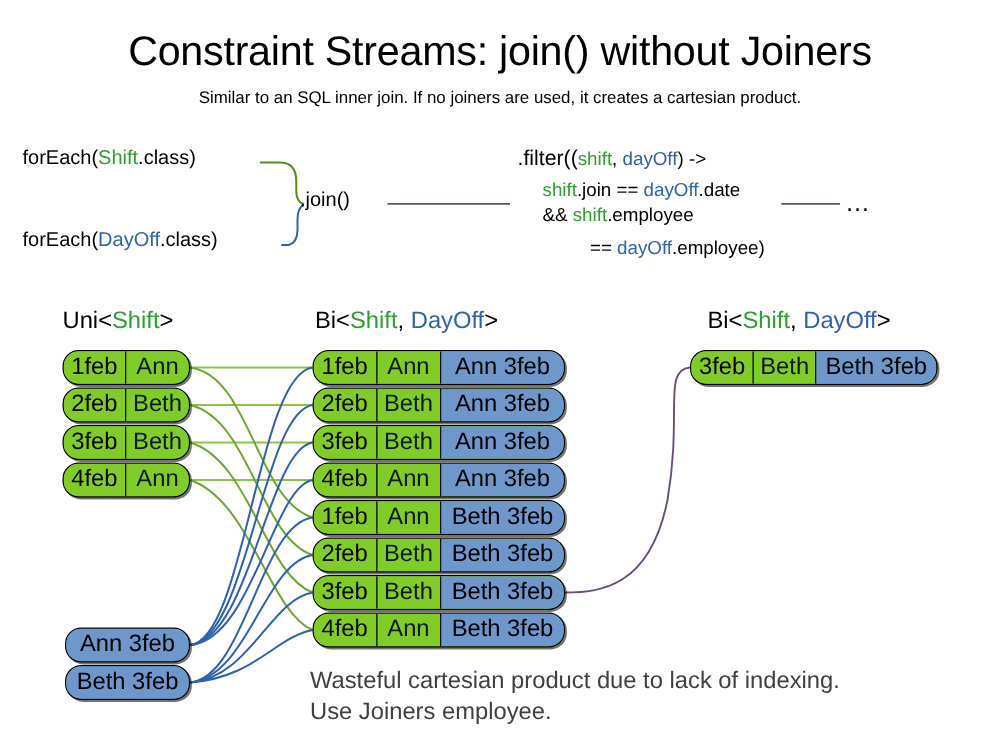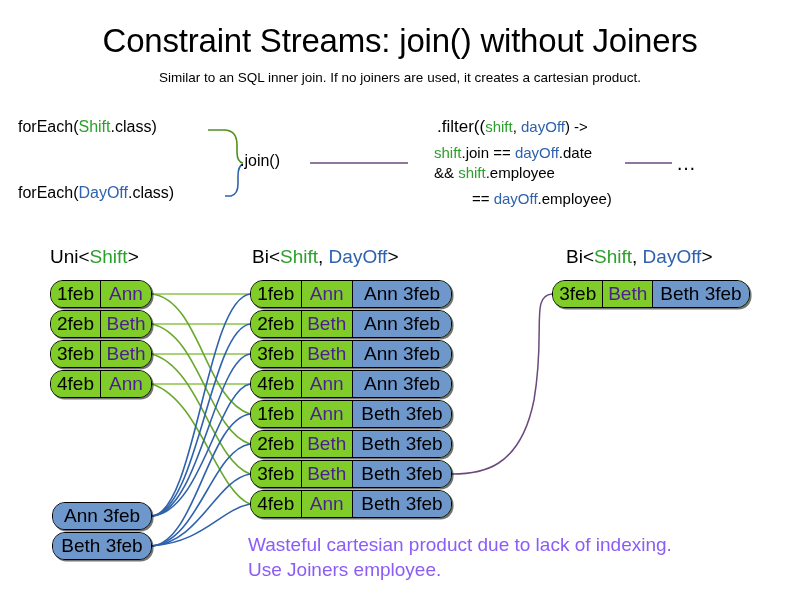--- a/index.html
+++ b/index.html
@@ -17,43 +17,43 @@
   }
   .subtitle{
     position:absolute;left:0;top:70px;width:800px;text-align:center;
     font-size:13.5px;
   }
 
   .code{position:absolute;font-size:16px;white-space:nowrap;}
   .g{color:#2ca02c;}
   .b{color:#2f62ad;}
   .sm{font-size:15px;}
-  .mid{font-size:17px;margin-left:23px;}
+  .mid{font-size:17px;}
 
   .hdr{position:absolute;font-size:19px;white-space:nowrap;}
 
   .card{
     position:absolute;display:flex;align-items:stretch;
     border:1.6px solid #000;border-radius:13px;overflow:hidden;
     box-sizing:border-box;background:#80cc28;
     box-shadow:1.5px 1.5px 0 rgba(0,0,0,0.55);
     justify-content:center;
   }
   .cell{
     display:flex;align-items:center;justify-content:center;
     font-size:19px;box-sizing:border-box;
   }
   .cell + .cell{border-left:1.6px solid #000;}
   .c-date{background:#80cc28;color:#000;}
-  .c-emp{background:#80cc28;color:#4c1d95;}
+  .c-emp{background:#80cc28;color:#0f172a;}
   .c-off{background:#6e97cc;color:#000;}
   .card.blue{background:#6e97cc;}
 
   .warn{
-    position:absolute;color:#8b5cf6;font-size:19px;line-height:25px;white-space:nowrap;
+    position:absolute;color:#404040;font-size:19px;line-height:25px;white-space:nowrap;
   }
   .ellipsis{position:absolute;font-size:20px;color:#000;}
 </style>
 </head>
 <body>
 
 <div id="stage">
 
   <svg id="wires" viewBox="0 0 800 600">
 

